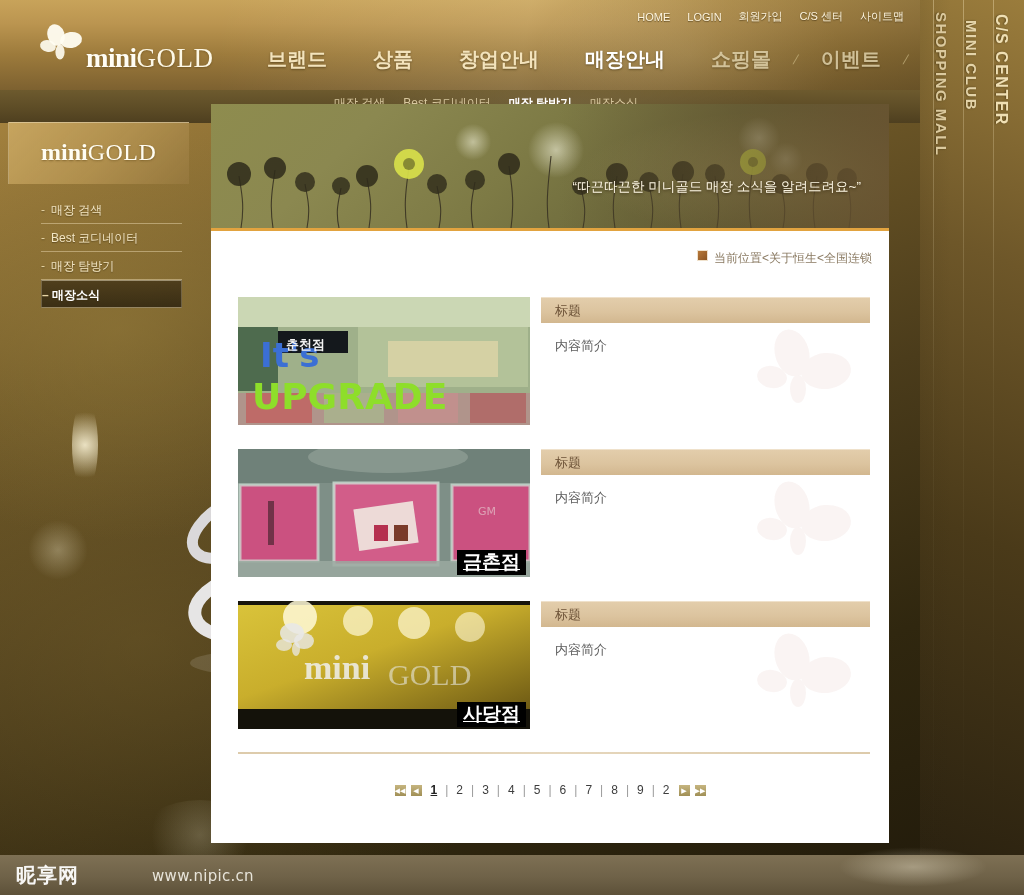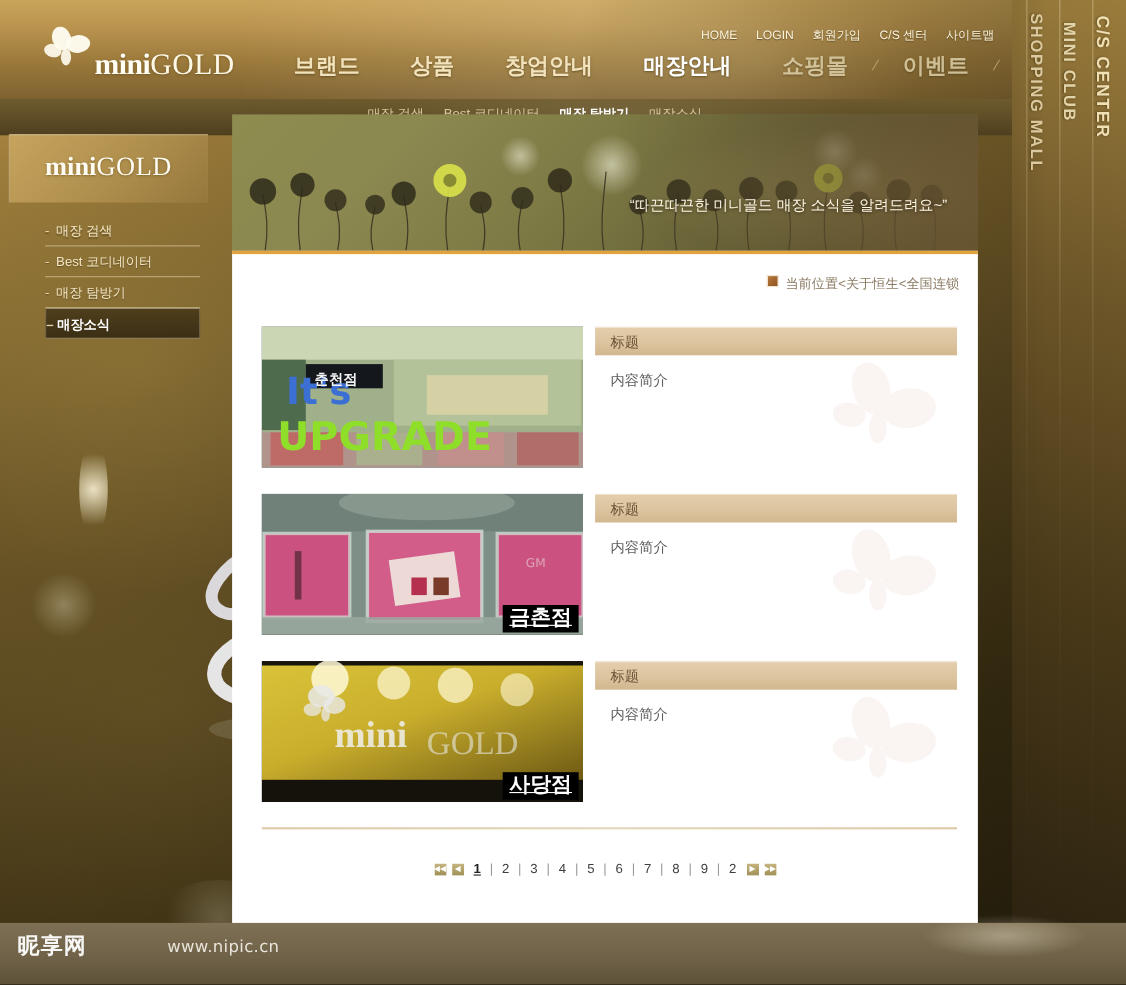--- a/index.html
+++ b/index.html
@@ -56,21 +56,21 @@
     font-family: "Liberation Serif", "DejaVu Serif", serif;
     font-size: 27px; color: #fffdf4; white-space: nowrap;
     text-shadow: 0 1px 2px rgba(90,65,20,.5);
   }
   #logo .wordmark b { font-weight: 700; letter-spacing: -.5px; }
   #logo .wordmark i { font-style: normal; font-weight: 400; color: #fdf8e6; letter-spacing: .5px; }
 
   
   #utility-nav {
     position: absolute; right: 120px; top: 9px;
-    display: flex; gap: 17px; align-items: center; margin-top: 15px;
+    display: flex; gap: 17px; align-items: center;
   }
   #utility-nav a {
     font-size: 11px; color: #fdf4dd; text-decoration: none; white-space: nowrap;
     text-shadow: 0 1px 1px rgba(60,45,15,.6);
   }
 
   
   #main-nav {
     position: absolute; left: 244px; top: 46px;
     display: flex; align-items: center; gap: 0;
@@ -250,21 +250,21 @@
     align-items: center; justify-content: center;
     background: linear-gradient(180deg, #c6b57f, #a08f56);
     border: 1px solid #fff; color: #fff; font-size: 7px; line-height: 1;
   }
   #pagination .pg-num { padding: 0 5px; color: #3d3d3d; text-decoration: none; }
   #pagination .pg-num.active { font-weight: 700; text-decoration: underline; color: #222; }
   #pagination .pg-sep { color: #999; }
 
   
   #footer {
-    position: absolute; left: 0; bottom: 0; width: 1024px; height: 56px;
+    position: absolute; left: 0; bottom: 0; width: 1024px; height: 40px;
     background: linear-gradient(180deg, #7e7054 0%, #6f6248 55%, #5d5139 100%);
   }
   #wm-logo {
     position: absolute; left: 16px; top: 7px;
     font-size: 20px; font-weight: 700; color: #ffffff;
     font-family: "DejaVu Sans", sans-serif; letter-spacing: 1px;
     opacity: .95;
   }
   #wm-url {
     position: absolute; left: 152px; top: 12px;

